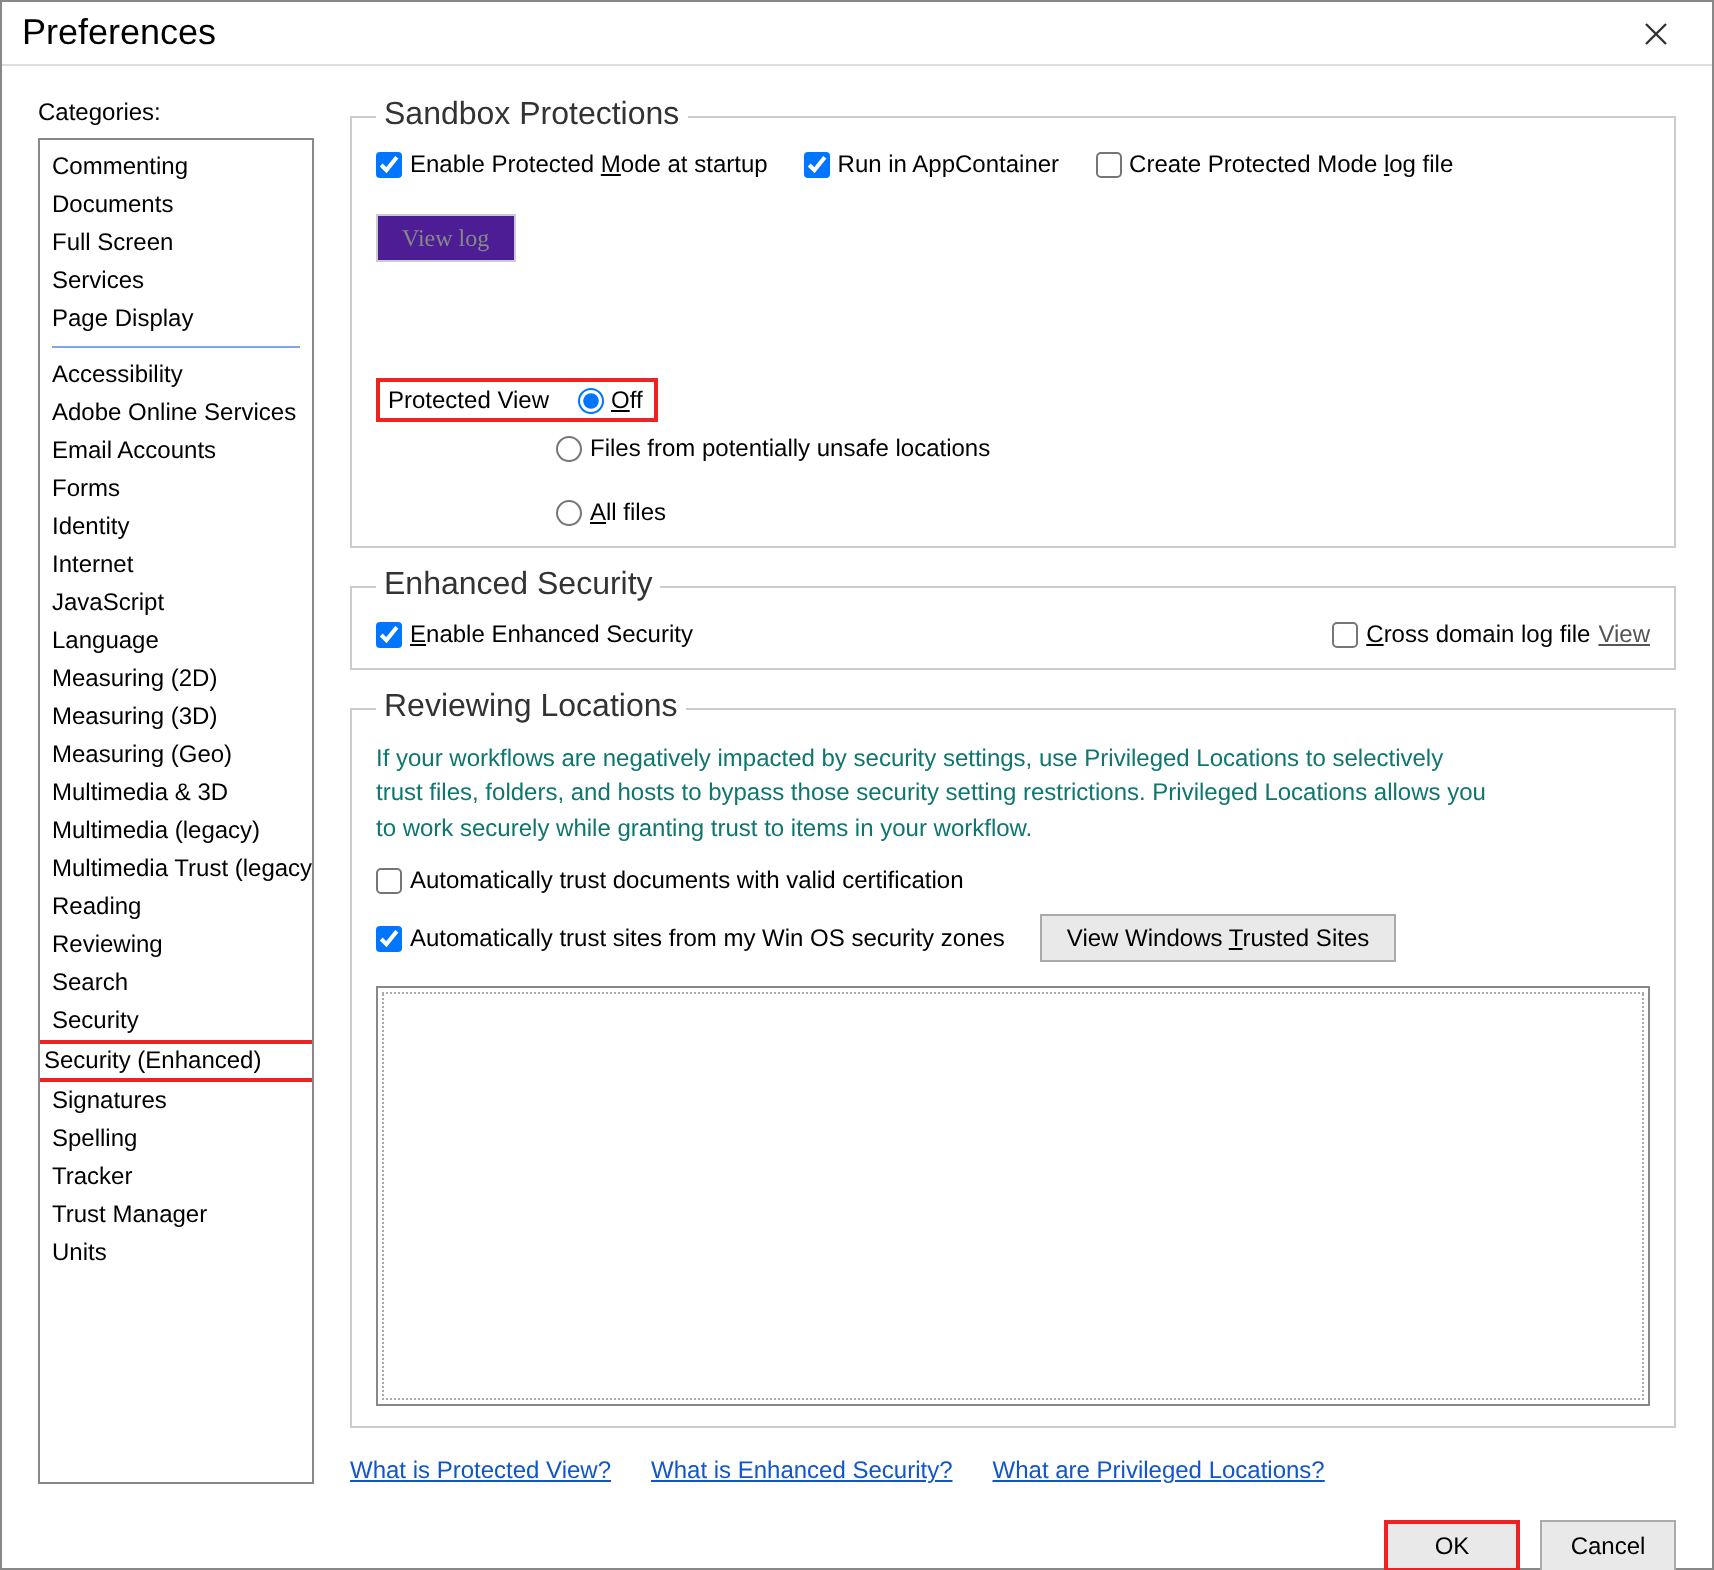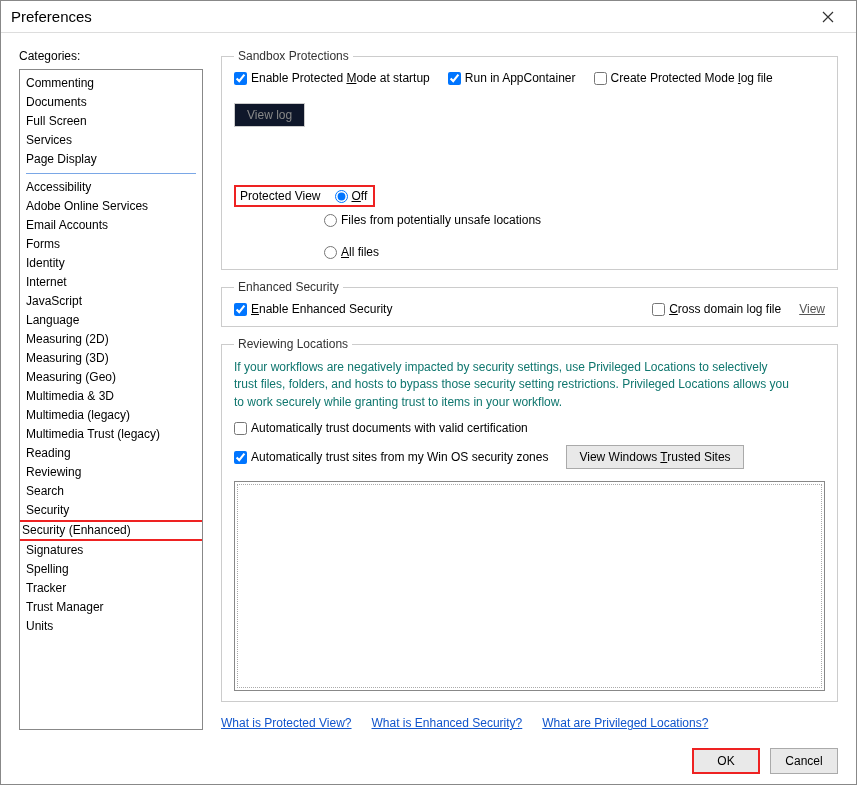--- a/index.html
+++ b/index.html
@@ -15,57 +15,57 @@
     border: 1px solid #888;
     display: flex; flex-direction: column;
     position: relative;
   }
   .titlebar {
     height: 32px;
     display: flex; align-items: center;
     padding: 0 8px 0 10px;
     border-bottom: 1px solid #ddd;
   }
-  .titlebar .title { flex: 1; font-size: 15px; }
+  .titlebar .title { flex: 1; font-size: 18px; }
   .titlebar .close { width: 40px; height: 32px; display:flex; align-items:center; justify-content:center; cursor:pointer; }
   .body {
     flex: 1; display: flex; flex-direction: column;
     padding: 16px 18px 14px 18px;
   }
   .main-area { flex: 1; display: flex; gap: 18px; }
-  .left-col { width: 184px; display:flex; flex-direction:column; }
+  .left-col { width: 138px; display:flex; flex-direction:column; }
   .cat-label { margin-bottom: 6px; }
   .cat-list {
     flex: 1;
     border: 1px solid #888;
     padding: 4px 0;
     overflow: hidden;
   }
   .cat-item { padding: 1px 6px; line-height: 17px; cursor: default; white-space: nowrap; }
   .cat-item.selected { }
   .cat-divider { margin: 4px 6px; border: none; border-top: 1px solid #7aa7e6; }
   .right-col { flex: 1; display:flex; flex-direction:column; gap: 10px; }
   fieldset {
     border: 1px solid #ccc;
     padding: 8px 12px 10px 12px;
     margin: 0;
   }
-  legend { padding: 0 4px; font-size: 12px; color:#333; }
+  legend { padding: 0 4px; font-size: 16px; color:#333; }
   .row { display: flex; align-items: center; gap: 18px; flex-wrap: wrap; }
   .chk { display:flex; align-items:center; gap:4px; }
   .chk input, .rad input { margin: 0; width:13px; height:13px; }
   .rad { display:flex; align-items:center; gap:4px; }
   .u { text-decoration: underline; }
   button {
     font-family: inherit; font-size: 12px;
     background: #e9e9e9; border: 1px solid #aaa;
     padding: 4px 14px; cursor: pointer;
     min-height: 24px;
   }
-  button:disabled { color: #888; background:#0f172a; border-color:#ccc; cursor:default; }
+  button:disabled { color: #888; background:#4c1d95; border-color:#ccc; cursor:default;font-family:Liberation Serif, serif; }
   .btn-sm { padding: 3px 12px; }
   .link { color: #1155cc; text-decoration: underline; cursor:pointer; }
   .help-text { color:#0f766e; line-height:1.45; max-width:560px; }
   .list-box {
     border: 1px solid #888;
     height: 210px;
     background:#fff;
   }
   .list-box-inner {
     margin: 2px;
@@ -79,21 +79,21 @@
   .footer button { min-width: 68px; }
   .hl-red-box { border: 2px solid #e22 !important; }
   .protected-view-group {
      display:inline-flex; align-items:center; gap:14px;
      border: 2px solid #e22; padding: 2px 6px 2px 4px; margin-top: 48px;
   }
   .sec-enh-item { border: 2px solid #e22; padding: 0 4px 0 4px; margin: 0 -4px; }
   .pv-radios { margin-left: 90px; display:flex; flex-direction:column; gap:18px; margin-top:6px; }
   .es-row { display:flex; align-items:center; }
   .es-row .spacer { flex:1; }
-  .view-link { margin-left: 18px; color:#555; text-decoration: underline; cursor:pointer; }
+  .view-link { margin-left: 4px; color:#555; text-decoration: underline; cursor:pointer; }
 </style>
 </head>
 <body>
 
 <div class="window">
   <div class="titlebar">
     <span class="title">Preferences</span>
     <div class="close">
       <svg width="12" height="12" viewBox="0 0 12 12">
           <path d="M1 1 L11 11 M11 1 L1 11" stroke="#333" stroke-width="1.2" fill="none"></path>

